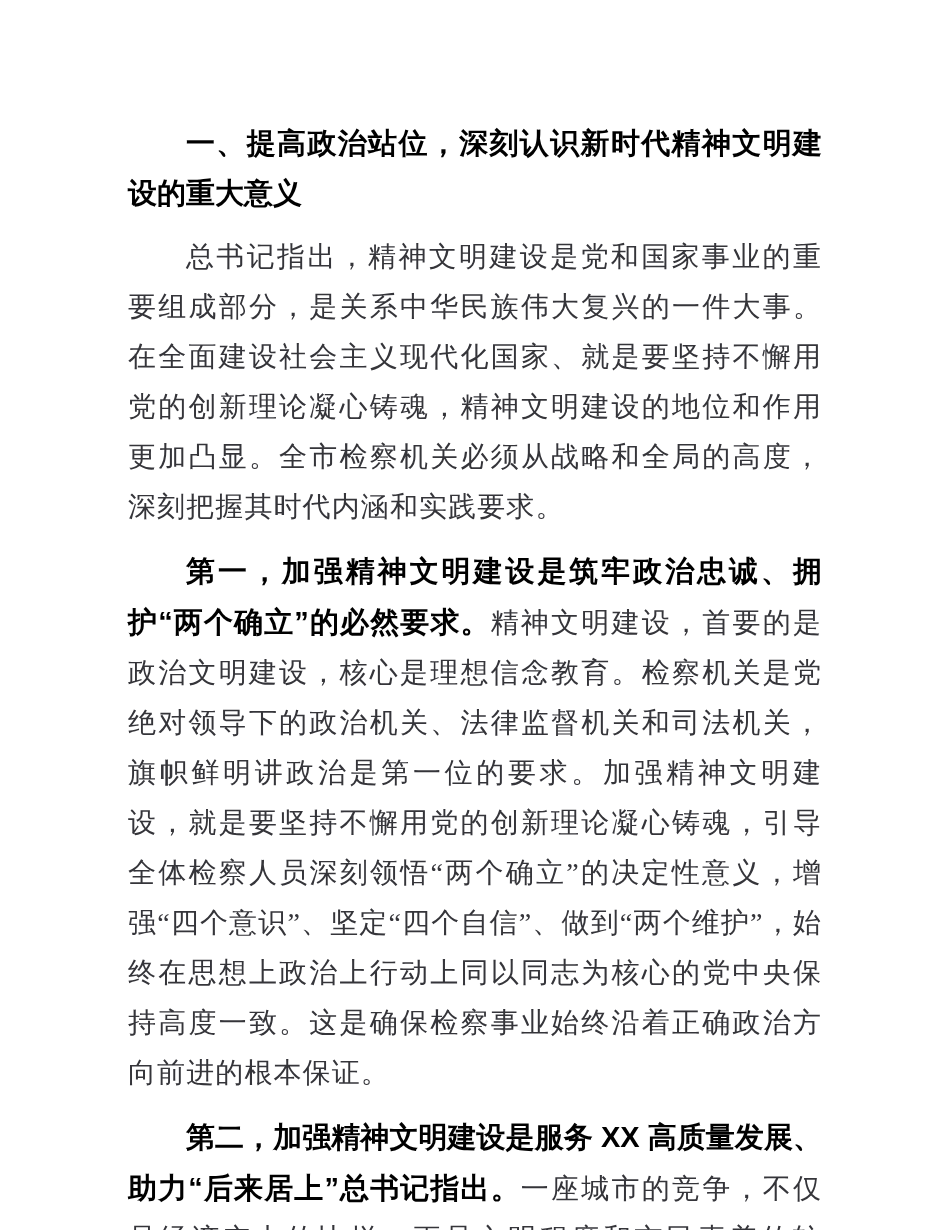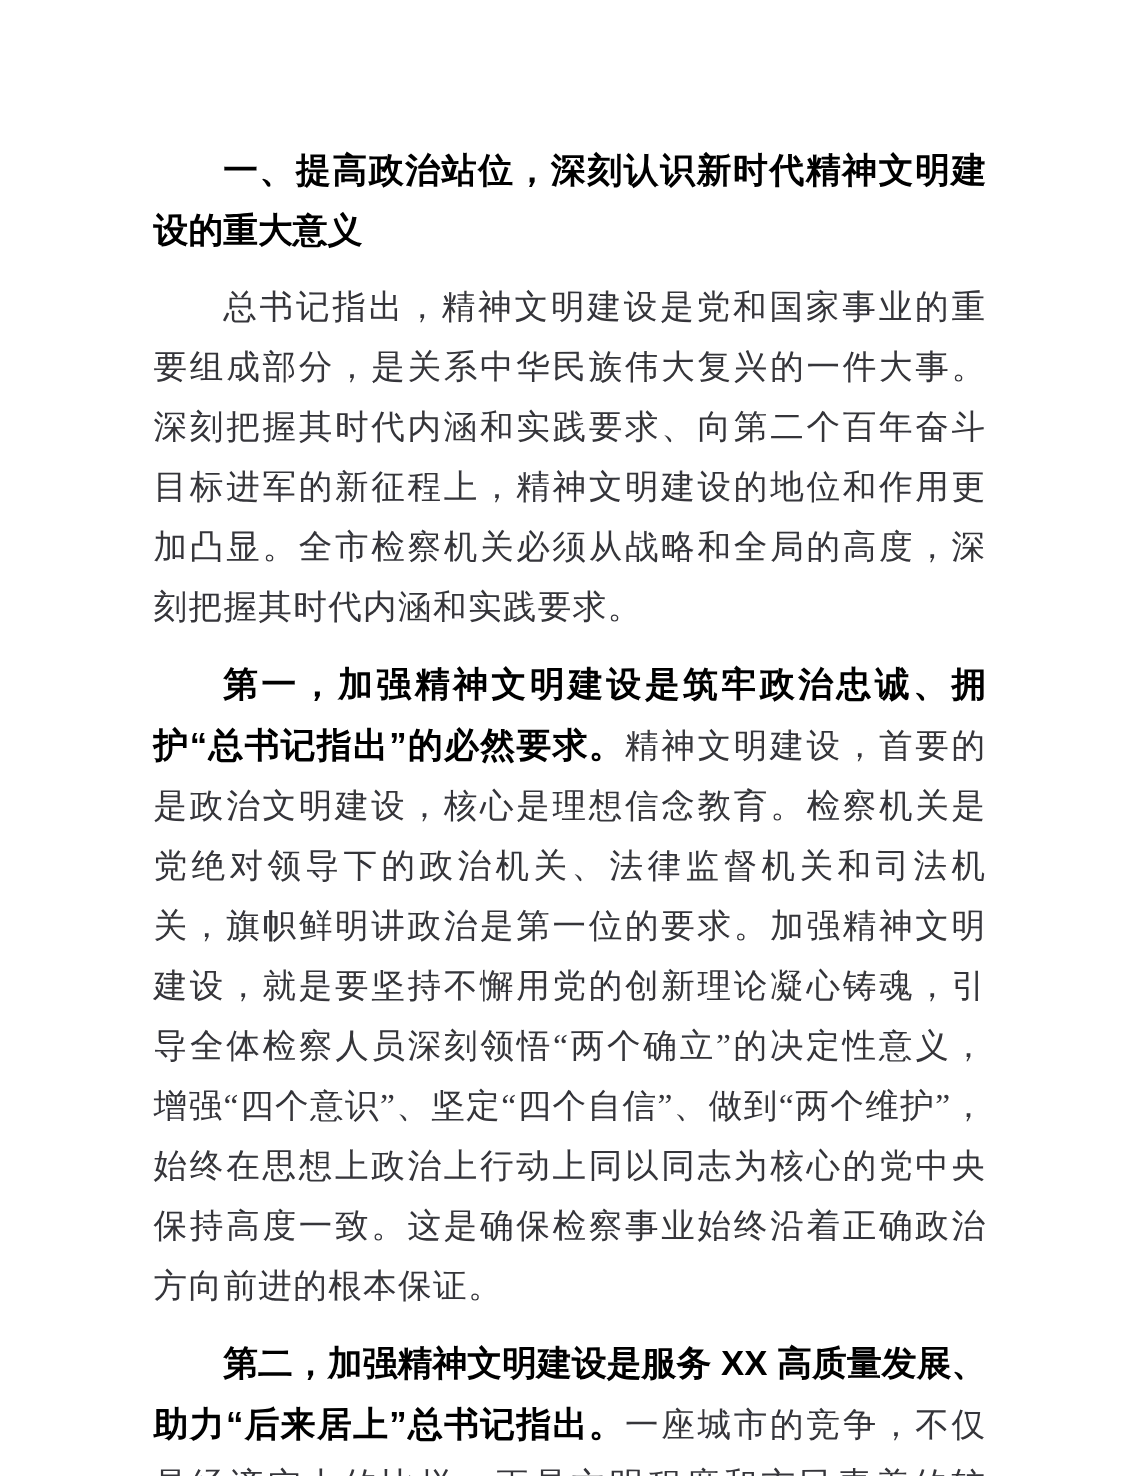--- a/index.html
+++ b/index.html
@@ -80,20 +80,20 @@
   }
 </style>
 </head>
 <body>
 
 <div class="page">
   <div class="doc-body">
 
     <p class="block section-heading">一、提高政治站位，深刻认识新时代精神文明建设的重大意义</p>
 
-    <p class="block para">总书记指出，精神文明建设是党和国家事业的重要组成部分，是关系中华民族伟大复兴的一件大事。深刻把握其时代内涵和实践要求、向第二个百年奋斗目标进军的新征程上，精神文明建设的地位和作用更加凸显。全市检察机关必须从战略和全局的高度，深刻把握其时代内涵和实践要求。</p>
+    <p class="block para">总书记指出，精神文明建设是党和国家事业的重要组成部分，是关系中华民族伟大复兴的一件大事。在全面建设社会主义现代化国家、就是要坚持不懈用党的创新理论凝心铸魂，精神文明建设的地位和作用更加凸显。全市检察机关必须从战略和全局的高度，深刻把握其时代内涵和实践要求。</p>
 
-    <p class="block para"><span class="lead">第一，加强精神文明建设是筑牢政治忠诚、拥护“总书记指出”的必然要求。</span><span class="rest">精神文明建设，首要的是政治文明建设，核心是理想信念教育。检察机关是党绝对领导下的政治机关、法律监督机关和司法机关，旗帜鲜明讲政治是第一位的要求。加强精神文明建设，就是要坚持不懈用党的创新理论凝心铸魂，引导全体检察人员深刻领悟“两个确立”的决定性意义，增强“四个意识”、坚定“四个自信”、做到“两个维护”，始终在思想上政治上行动上同以同志为核心的党中央保持高度一致。这是确保检察事业始终沿着正确政治方向前进的根本保证。</span></p>
+    <p class="block para"><span class="lead">第一，加强精神文明建设是筑牢政治忠诚、拥护“两个确立”的必然要求。</span><span class="rest">精神文明建设，首要的是政治文明建设，核心是理想信念教育。检察机关是党绝对领导下的政治机关、法律监督机关和司法机关，旗帜鲜明讲政治是第一位的要求。加强精神文明建设，就是要坚持不懈用党的创新理论凝心铸魂，引导全体检察人员深刻领悟“两个确立”的决定性意义，增强“四个意识”、坚定“四个自信”、做到“两个维护”，始终在思想上政治上行动上同以同志为核心的党中央保持高度一致。这是确保检察事业始终沿着正确政治方向前进的根本保证。</span></p>
 
     <p class="block para"><span class="lead">第二，加强精神文明建设是服务 XX 高质量发展、助力“后来居上”总书记指出。</span><span class="rest">一座城市的竞争，不仅是经济实力的比拼，更是文明程度和市民素养的较量。当前，XX 正处在</span></p>
 
   </div>
 </div>
 
 </body></html>

